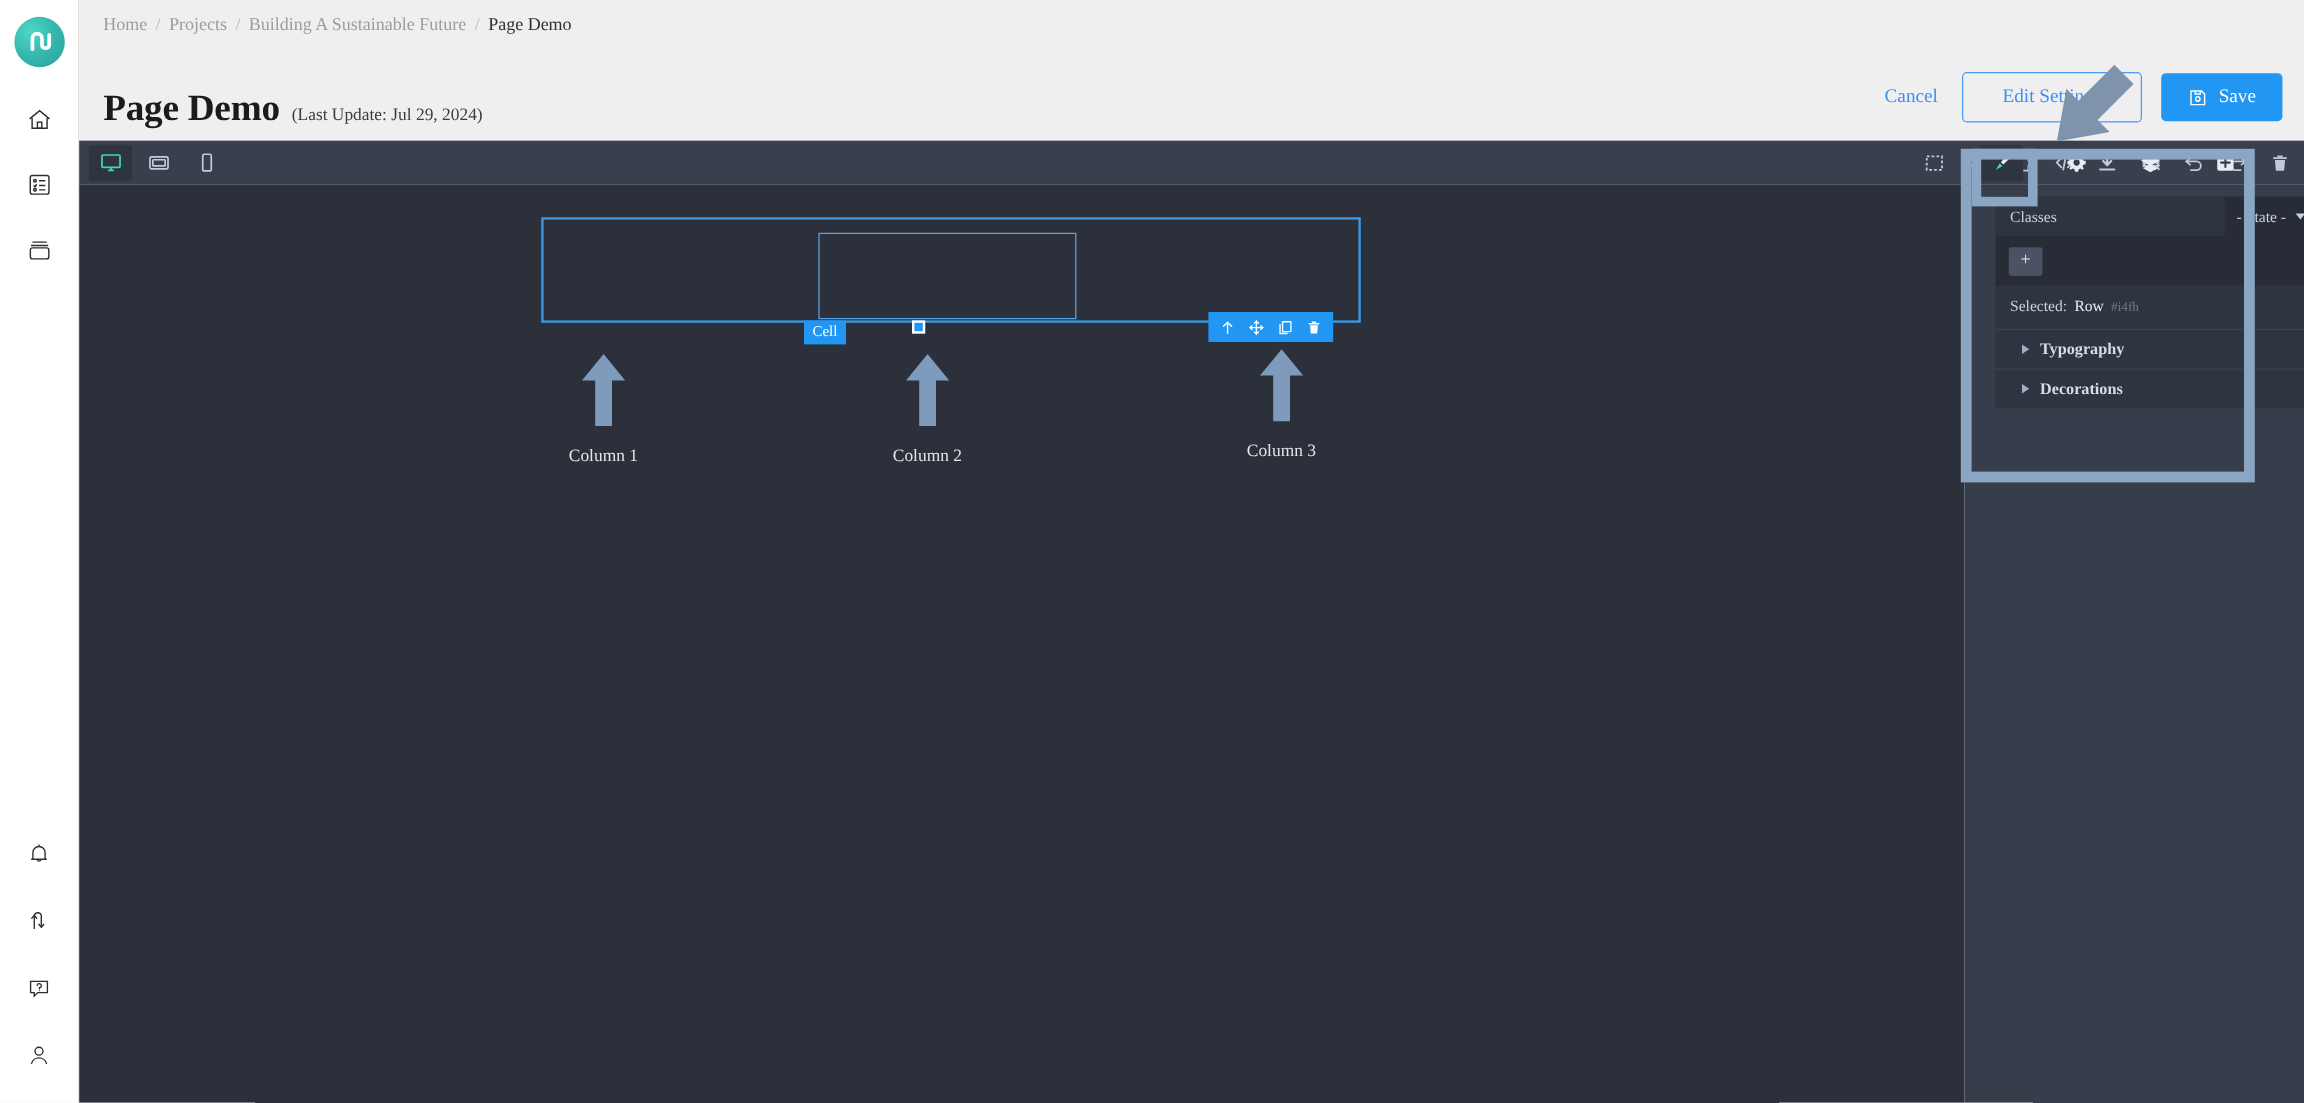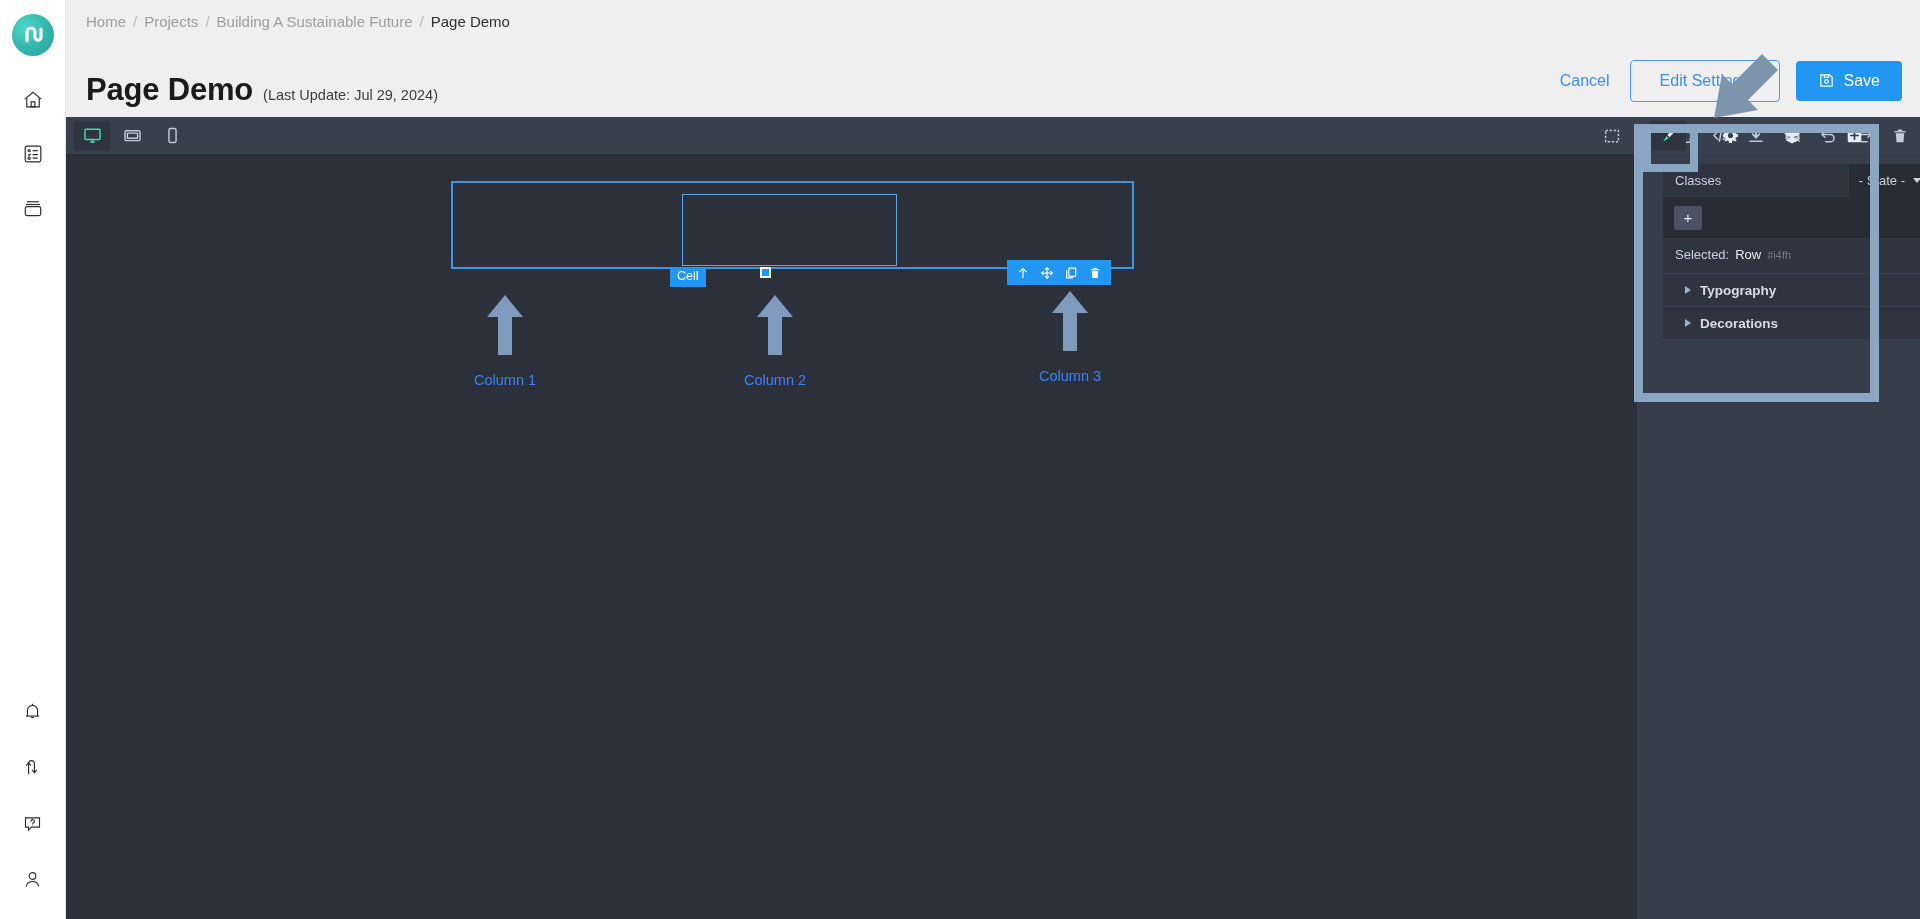--- a/index.html
+++ b/index.html
@@ -3,21 +3,21 @@
 <meta charset="utf-8">
 <title>Page Demo — Editor</title>
 <style>
   * { box-sizing: border-box; margin: 0; padding: 0; }
   html, body {
     width: 1920px; height: 919px;
     overflow: hidden;
     font-family: "Liberation Sans", sans-serif;
     background: #ffffff;
   }
-  .app { position: relative; width: 1920px; height: 919px; display: flex; }
+  .app { position: relative; width: 1920px; height: 919px; display: flex; font-family: Liberation Serif, serif; }
 
   
   .rail {
     width: 66px; height: 919px;
     background: #ffffff;
     border-right: 1px solid #e3e3e3;
     display: flex; flex-direction: column; align-items: center;
     flex: 0 0 66px;
   }
   .rail-logo { margin-top: 14px; margin-bottom: 28px; }
@@ -63,21 +63,21 @@
     cursor: pointer; padding: 6px 4px; font-family: inherit;
   }
   .btn-edit {
     border: 1px solid #4a9af5; background: #efefef; color: #3d8ef6;
     font-size: 16px; padding: 11px 26px; border-radius: 4px; cursor: pointer;
     font-family: inherit; min-width: 150px;
   }
   .btn-save {
     background: #2196f3; border: none; color: #fff; font-size: 16px;
     padding: 11px 22px; border-radius: 4px; cursor: pointer;
-    display: flex; align-items: flex-start; gap: 9px; font-family: inherit;
+    display: flex; align-items: flex-end; gap: 9px; font-family: inherit;
   }
   .btn-save svg { display: block; }
 
   
   .toolbar {
     height: 37px; background: #383f4d;
     display: flex; align-items: center; justify-content: space-between;
     padding: 0 0 0 8px; flex: 0 0 37px;
   }
   .tb-left, .tb-right { display: flex; align-items: center; }
@@ -121,21 +121,21 @@
   .elem-toolbar {
     position: absolute; left: 941px; top: 106px;
     height: 25px; background: #2196f3;
     display: flex; align-items: center; gap: 2px; padding: 0 5px;
   }
   .elem-btn { width: 22px; height: 22px; display: flex; align-items: center; justify-content: center; cursor: pointer; }
   .elem-btn svg { display: block; }
 
   .columns { position: absolute; left: 0; top: 0; width: 100%; height: 100%; }
   .col-marker { position: absolute; display: flex; flex-direction: column; align-items: center; }
-  .col-label { color: #3b82f6; font-size: 14.5px; margin-top: 14px; white-space: nowrap; }
+  .col-label { color: #e5e5e5; font-size: 14.5px; margin-top: 14px; white-space: nowrap; }
   .arrow-up { display: block; }
 
   
   .pane-highlight {
     position: absolute; left: -3px; top: -30px;
     width: 245px; height: 278px;
     border: 9px solid #8aa6c2;
     pointer-events: none;
   }
   .tabs {

